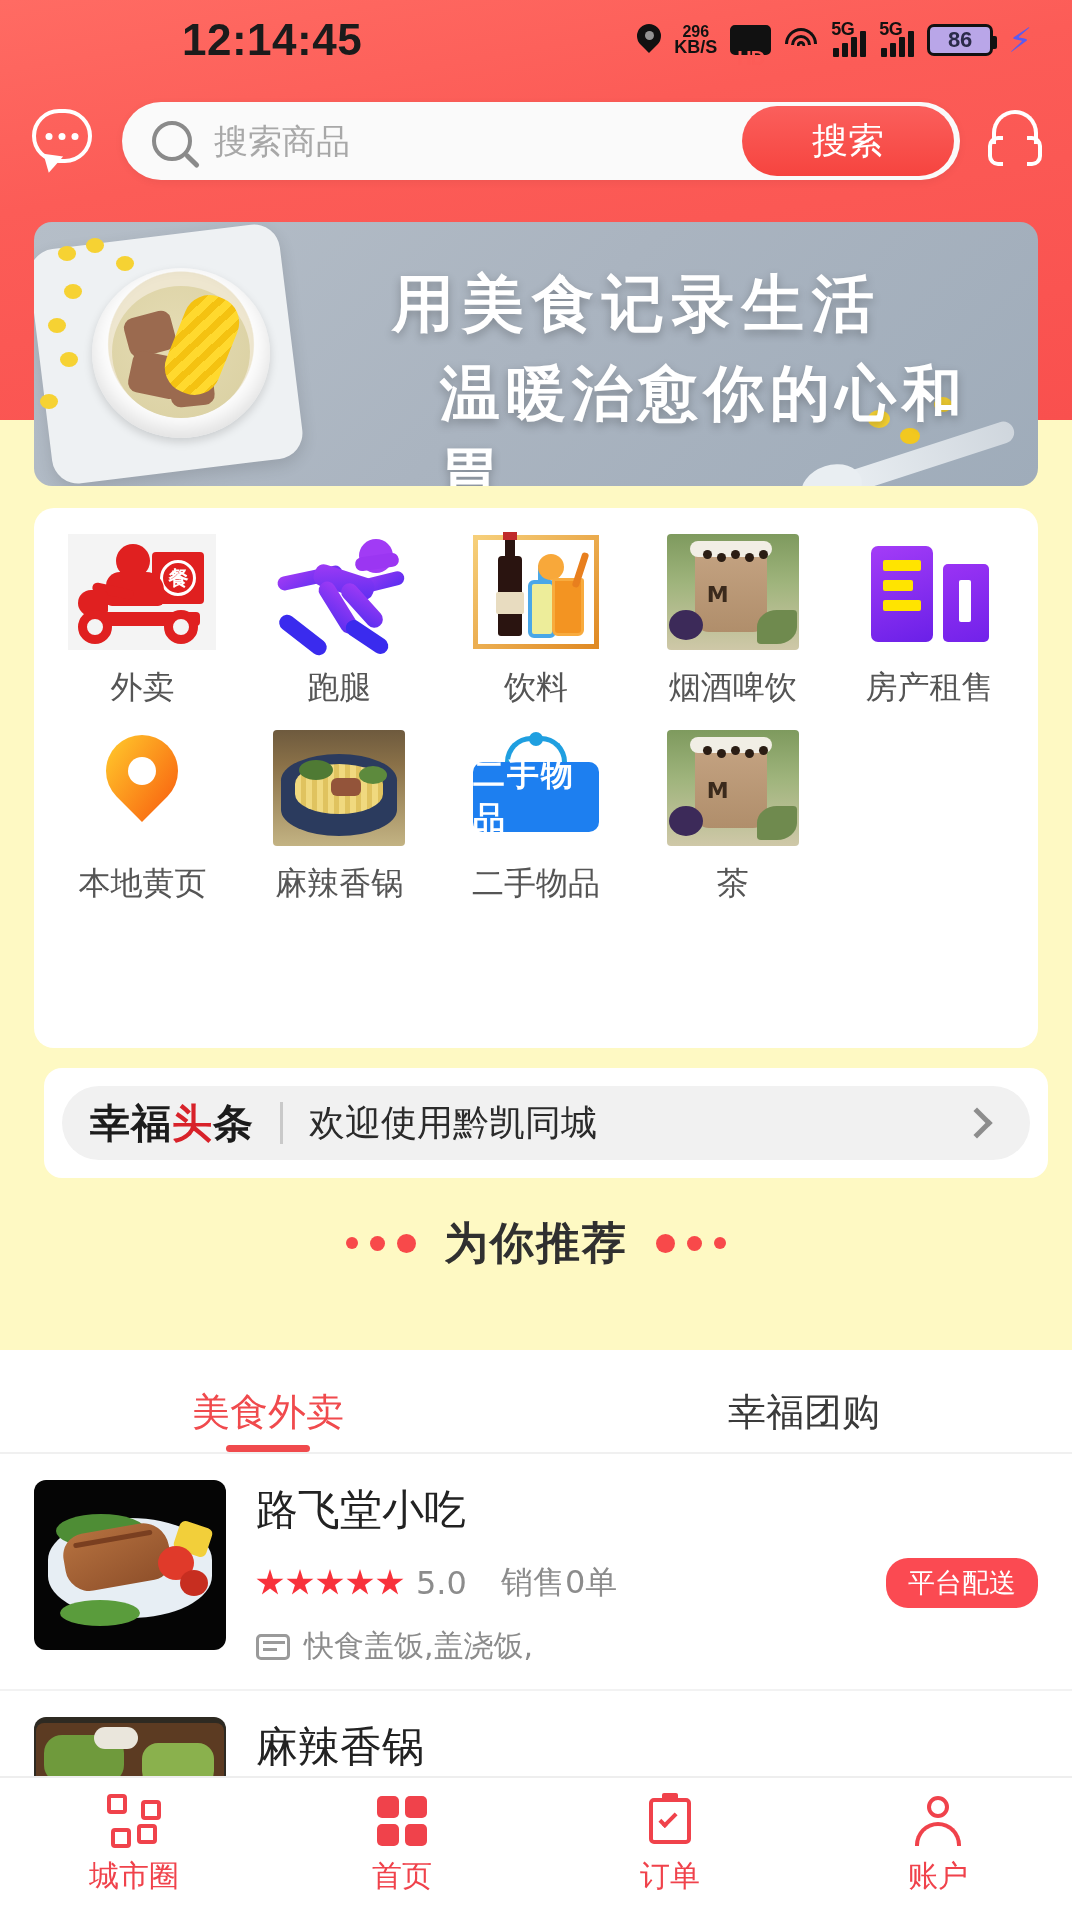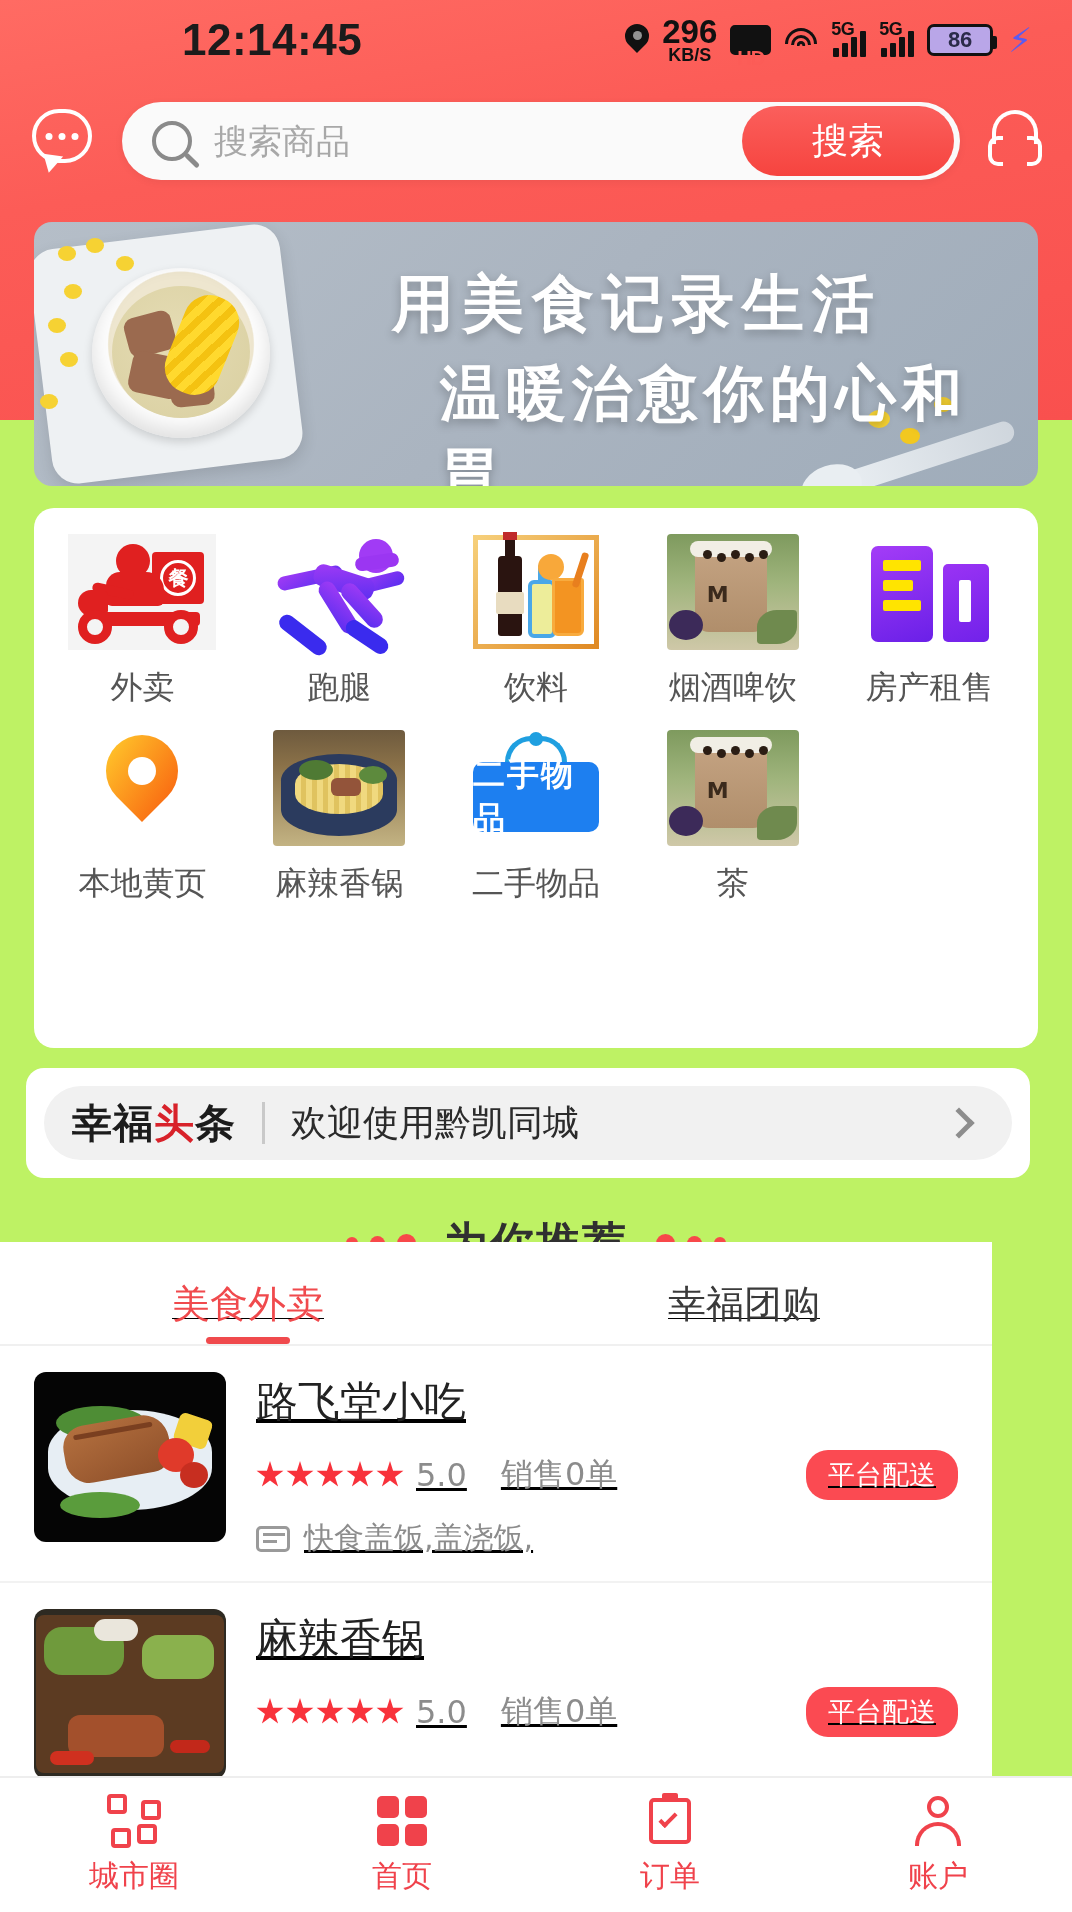--- a/index.html
+++ b/index.html
@@ -2,21 +2,21 @@
 <html><head>
 <meta charset="utf-8">
 <style>
   * { box-sizing: border-box; margin: 0; padding: 0; }
   html, body {
     width: 1072px; height: 1912px;
     font-family: "Liberation Sans", "DejaVu Sans", sans-serif;
     background: #f2f2f2;
     overflow: hidden;
   }
-  #app { position: relative; width: 1072px; height: 1912px; overflow: hidden; background:#bef264; }
+  #app { position: relative; width: 1072px; height: 1912px; overflow: hidden; background:#fef9c3; }
 
   
   .header-bg {
     position: absolute; top:0; left:0; width:1072px; height:420px;
     background: linear-gradient(170deg, #ff6b63 0%, #fc5c57 35%, #f9504e 100%);
   }
   .statusbar {
     position: absolute; top:0; left:0; width:1072px; height:80px;
     display:flex; align-items:center; padding: 0 40px 0 0;
   }
@@ -29,21 +29,21 @@
   .sb-loc { width: 24px; height: 32px; position: relative; }
   .sb-loc::before{
     content:""; position:absolute; left:0; top:0; width:24px; height:24px;
     border-radius:50% 50% 50% 0; transform: rotate(-45deg); background:#111;
   }
   .sb-loc::after{
     content:""; position:absolute; left:8px; top:7px; width:9px; height:9px;
     border-radius:50%; background:rgba(255,255,255,.55);
   }
   .sb-kb { display:flex; flex-direction:column; align-items:center; line-height:0.95; color:#111; font-weight:700; }
-  .sb-kb .n { font-size: 33px; }
+  .sb-kb .n { font-size: 16px; }
   .sb-kb .u { font-size: 18px; }
   .sb-hd {
     border:3px solid #111; border-radius:5px; padding: 1px 4px;
     color:#111; font-size:20px; font-weight:800; background:#111;
     display:flex; align-items:center; height:30px;
   }
   .sb-hd span { color:#fc5c57; letter-spacing:-1px; display:flex; align-items:center;margin-top:36px;}
   .sb-wifi { width:34px; height:28px; position:relative; }
   .sb-wifi i { position:absolute; display:block; border:3.5px solid #111; border-bottom:none;
      border-radius: 50% 50% 0 0 / 100% 100% 0 0; left:50%; transform:translateX(-50%); }
@@ -251,21 +251,21 @@
   .ico-second { width:134px;height:104px; position:relative; }
   .ico-second .hook { position:absolute; left:50%; transform:translateX(-50%); top:0; width:62px;height:26px;
      border:5px solid #1f9fe0; border-bottom:none; border-radius:34px 34px 0 0; }
   .ico-second .dot { position:absolute; left:50%; transform:translateX(-50%); top:-4px; width:14px;height:14px;border-radius:50%;background:#1f9fe0;}
   .ico-second .plate2 { position:absolute; left:4px; top:26px; width:126px;height:70px; background:#1d7ff0; border-radius:10px;
       display:flex; align-items:center; justify-content:center; }
   .ico-second .plate2 span { color:#fff; font-size:32px; font-weight:700; font-family:"DejaVu Sans",sans-serif; letter-spacing:2px;}
 
   
   .newswrap {
-    position:absolute; top:1068px; left:26px; width:1004px; height:110px;
+    position:absolute; top:1068px; left:44px; width:1004px; height:110px;
     background:#fff; border-radius:18px; display:flex; align-items:center; padding:0 18px;
   }
   .newsinner {
     flex:1; height:74px; background:#f1f1f1; border-radius:38px;
     display:flex; align-items:center; padding:0 28px;
   }
   .news-brand { display:flex; align-items:center; font-size:40px; font-weight:800; color:#1c1c1c;
      font-family:"DejaVu Sans",sans-serif; letter-spacing:1px;}
   .news-brand .hot { color:#d8222a; }
   .news-div { width:3px; height:42px; background:#c9c9c9; margin:0 26px; }
@@ -280,21 +280,21 @@
   .dots3 i { display:block; border-radius:50%; background:#f8494a; }
   .dots3.left i:nth-child(1){width:12px;height:12px;}
   .dots3.left i:nth-child(2){width:15px;height:15px;}
   .dots3.left i:nth-child(3){width:19px;height:19px;}
   .dots3.right i:nth-child(1){width:19px;height:19px;}
   .dots3.right i:nth-child(2){width:15px;height:15px;}
   .dots3.right i:nth-child(3){width:12px;height:12px;}
   .rec-title { font-size:44px; font-weight:700; color:#303030; letter-spacing:2px; font-family:"DejaVu Sans",sans-serif; }
 
   
-  .listwrap { position:absolute; top:1242px; left:0; width:992px; bottom:0; background:#fff;text-decoration:underline; }
+  .listwrap { position:absolute; top:1350px; left:0; width:1072px; bottom:0; background:#fff; }
   .tabs { height:104px; display:flex; align-items:flex-end; border-bottom:2px solid #f0f0f0; }
   .tab { width:50%; text-align:center; position:relative; padding-bottom:14px; cursor:pointer; }
   .tab span { font-size:38px; color:#3a3a3a; font-family:"DejaVu Sans",sans-serif; }
   .tab.active span { color:#f04a4d; }
   .tab.active::after {
     content:""; position:absolute; left:50%; transform:translateX(-50%); bottom:0;
     width:84px; height:7px; border-radius:4px; background:#f04a4d;
   }
   .card { display:flex; padding:26px 34px 22px; border-bottom:2px solid #f2f2f2;justify-content:flex-end; }
   .thumb { width:192px; height:170px; border-radius:12px; flex:0 0 auto; overflow:hidden; position:relative; background:#000; }

